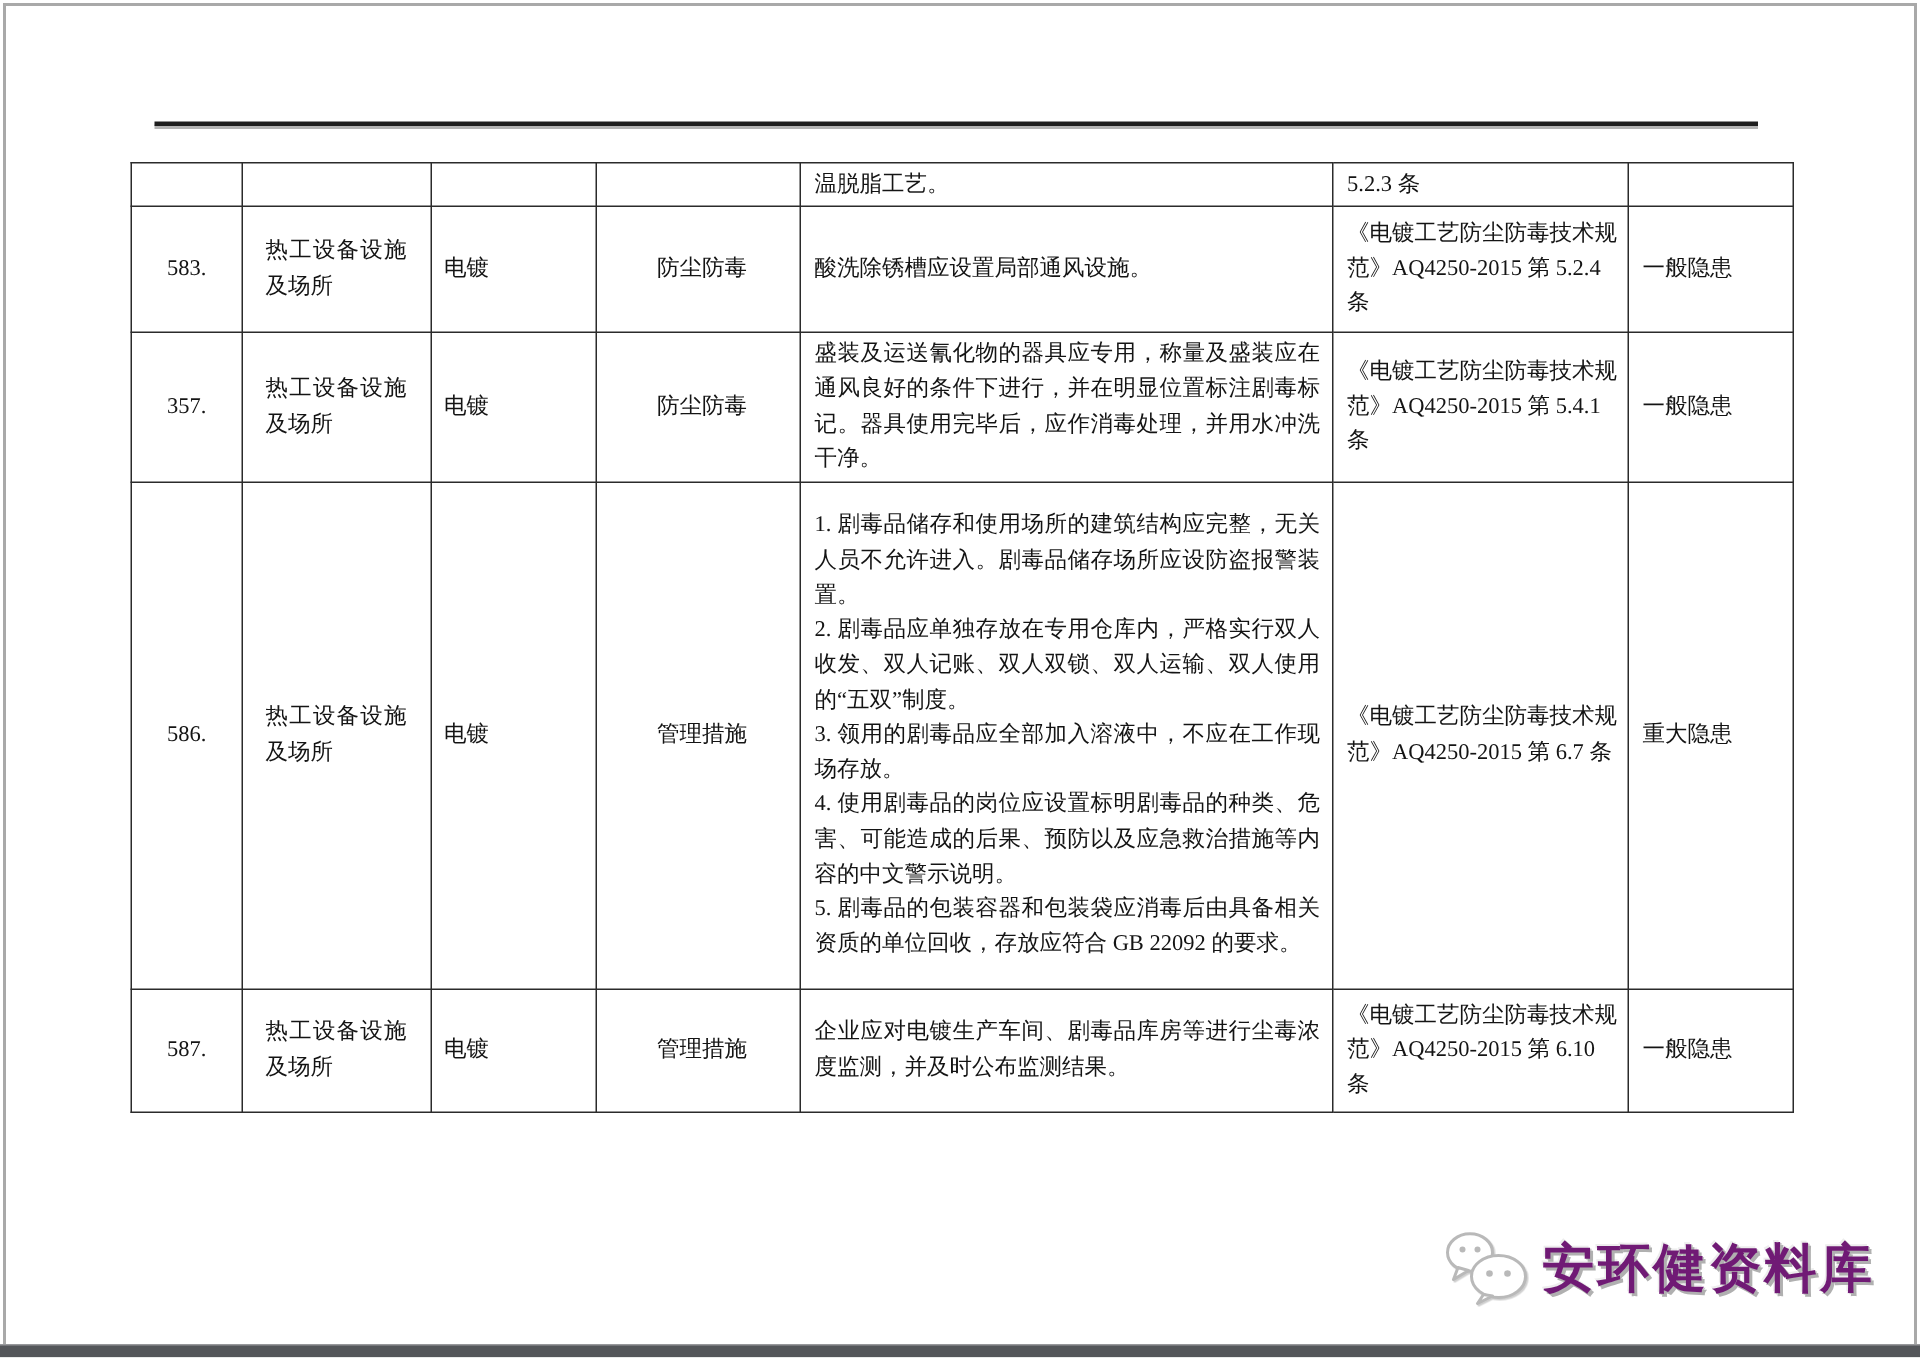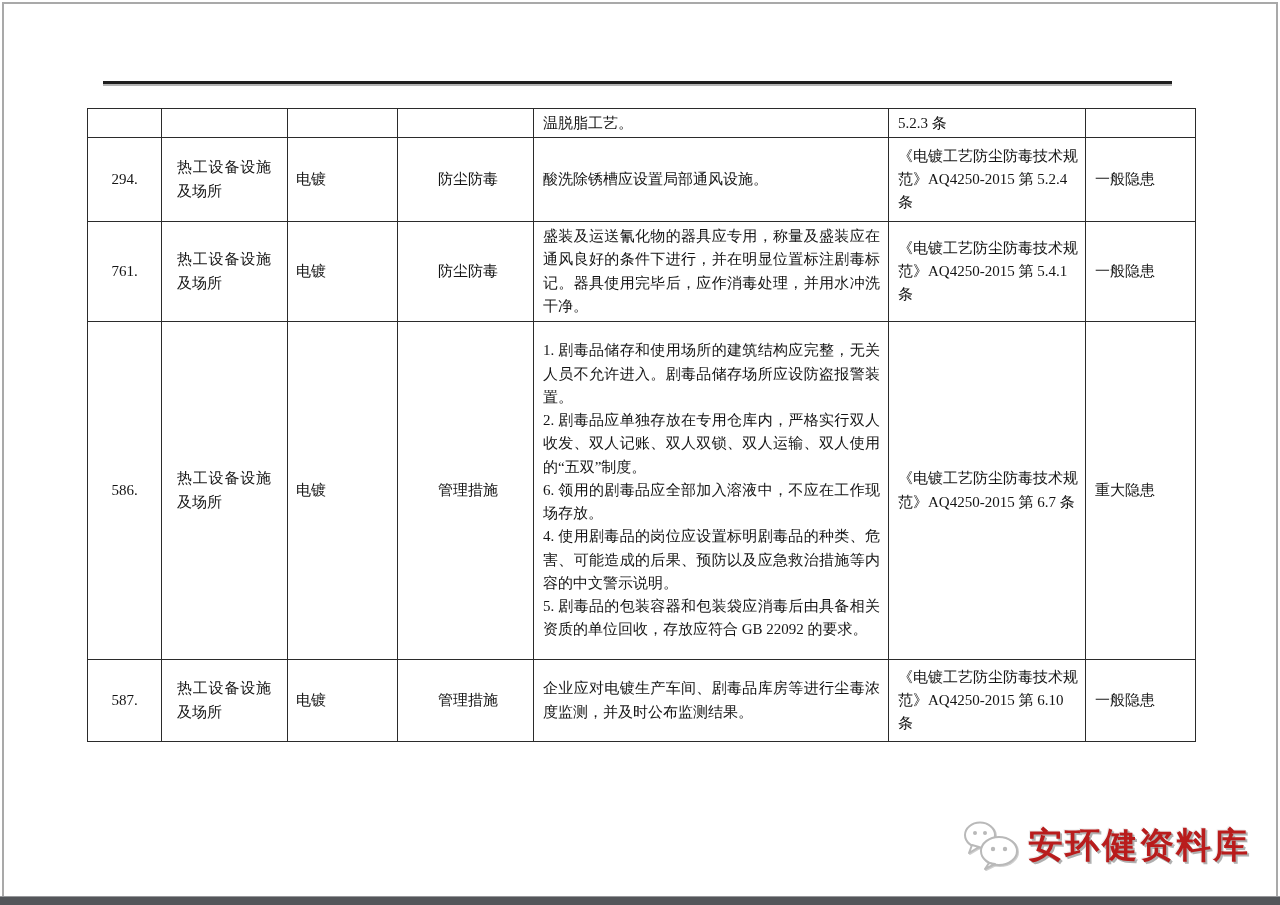--- a/index.html
+++ b/index.html
@@ -56,21 +56,21 @@
   td.lvl{padding:0 4px 0 9px;}
   .watermark{
     position:absolute;
     top:820px;right:30px;
     display:flex;align-items:center;gap:8px;
     pointer-events:none;
   }
   .watermark .wm-text{
     font-family:"Liberation Sans","DejaVu Sans",sans-serif;
     font-size:35px;font-weight:bold;letter-spacing:2px;
-    color:#b91c1c;
+    color:#701a75;
     text-shadow:2px 2px 0 #b0b0b0, 1px 1px 0 #c9c9c9, -1px -1px 0 #ededed;
   }
   .watermark svg{filter:drop-shadow(1px 1px 0 #cfcfcf);}
   .bottom-bar{
     position:absolute;
     left:0;right:0;bottom:0;
     height:8px;
     background:#54565a;
     border-top:1px solid #97989b;
   }
@@ -102,33 +102,33 @@
             <div class="area-inner"></div>
           </td>
         <td class="proc"></td>
         <td class="cat"></td>
         <td class="desc">温脱脂工艺。</td>
         <td class="ref">5.2.3 条</td>
         <td class="lvl"></td>
       </tr>
 
       <tr class="h77">
-        <td class="no">294.</td>
+        <td class="no">583.</td>
         <td class="area">
             <div class="area-inner">热工设备设施及场所</div>
           </td>
         <td class="proc">电镀</td>
         <td class="cat">防尘防毒</td>
         <td class="desc">酸洗除锈槽应设置局部通风设施。</td>
         <td class="ref">《电镀工艺防尘防毒技术规范》AQ4250-2015 第 5.2.4 条</td>
         <td class="lvl">一般隐患</td>
       </tr>
 
       <tr class="h91">
-        <td class="no">761.</td>
+        <td class="no">357.</td>
         <td class="area">
             <div class="area-inner">热工设备设施及场所</div>
           </td>
         <td class="proc">电镀</td>
         <td class="cat">防尘防毒</td>
         <td class="desc">盛装及运送氰化物的器具应专用，称量及盛装应在通风良好的条件下进行，并在明显位置标注剧毒标记。器具使用完毕后，应作消毒处理，并用水冲洗干净。</td>
         <td class="ref">《电镀工艺防尘防毒技术规范》AQ4250-2015 第 5.4.1 条</td>
         <td class="lvl">一般隐患</td>
       </tr>
 
@@ -136,21 +136,21 @@
       <tr class="h331">
         <td class="no">586.</td>
         <td class="area">
             <div class="area-inner">热工设备设施及场所</div>
           </td>
         <td class="proc">电镀</td>
         <td class="cat">管理措施</td>
         <td class="desc">
           <div class="desc-item">1. 剧毒品储存和使用场所的建筑结构应完整，无关人员不允许进入。剧毒品储存场所应设防盗报警装置。</div>
           <div class="desc-item">2. 剧毒品应单独存放在专用仓库内，严格实行双人收发、双人记账、双人双锁、双人运输、双人使用的“五双”制度。</div>
-          <div class="desc-item">6. 领用的剧毒品应全部加入溶液中，不应在工作现场存放。</div>
+          <div class="desc-item">3. 领用的剧毒品应全部加入溶液中，不应在工作现场存放。</div>
           <div class="desc-item">4. 使用剧毒品的岗位应设置标明剧毒品的种类、危害、可能造成的后果、预防以及应急救治措施等内容的中文警示说明。</div>
           <div class="desc-item">5. 剧毒品的包装容器和包装袋应消毒后由具备相关资质的单位回收，存放应符合 GB 22092 的要求。</div>
         </td>
         <td class="ref">《电镀工艺防尘防毒技术规范》AQ4250-2015 第 6.7 条</td>
         <td class="lvl">重大隐患</td>
       </tr>
 
       <tr class="h75">
         <td class="no">587.</td>
         <td class="area">

